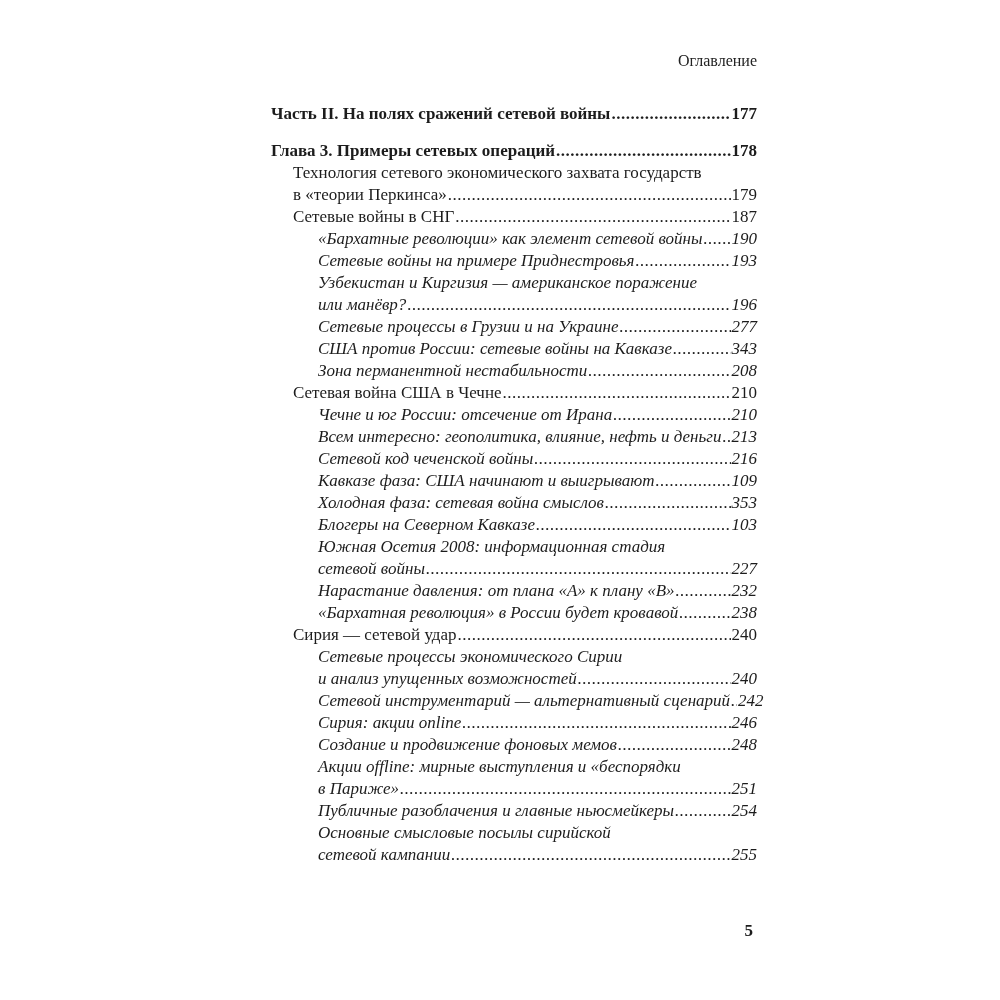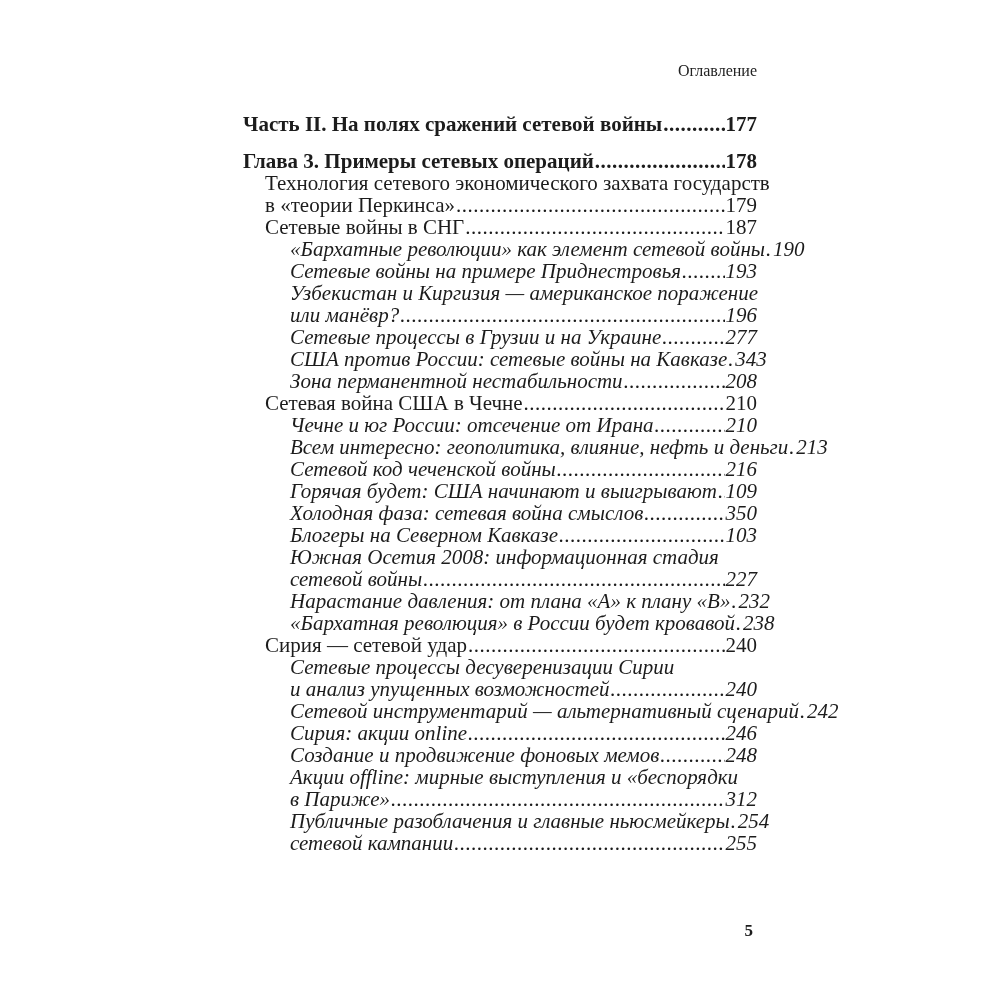--- a/index.html
+++ b/index.html
@@ -12,35 +12,36 @@
     width: 1000px;
     height: 1000px;
     background: #ffffff;
     font-family: "Liberation Serif", "DejaVu Serif", serif;
     color: #1c1c1c;
     overflow: hidden;
   }
   .content {
     position: absolute;
     left: 243px;
-    top: 62px;
+    top: 52px;
     width: 514px;
   }
   .running-head {
     text-align: right;
     font-size: 16px;
     margin-bottom: 33px;
     color: #222;
   }
   .toc-line {
     display: flex;
     align-items: flex-start;
-    font-size: 21px;
+    font-size: 17px;
     line-height: 22px;
     white-space: nowrap;
+    margin-left: 28px;
   }
   .toc-line.bold { font-weight: bold; }
   .toc-line.gap-after { margin-bottom: 15px; }
   .toc-line.level0 { padding-left: 0; }
   .toc-line.level1 { padding-left: 22px; }
   .toc-line.level2 { padding-left: 47px; font-style: italic; }
   .toc-text { flex: 0 0 auto; }
   .dots {
     flex: 1 1 auto;
     overflow: hidden;
@@ -139,28 +140,28 @@
           <span class="toc-text">Всем интересно: геополитика, влияние, нефть и деньги</span>
           <span class="dots"></span>
           <span class="page-num">213</span>
         </div>
         <div class="toc-line level2">
           <span class="toc-text">Сетевой код чеченской войны</span>
           <span class="dots"></span>
           <span class="page-num">216</span>
         </div>
         <div class="toc-line level2">
-          <span class="toc-text">Горячая будет: США начинают и выигрывают</span>
+          <span class="toc-text">Кавказе фаза: США начинают и выигрывают</span>
           <span class="dots"></span>
           <span class="page-num">109</span>
         </div>
         <div class="toc-line level2">
           <span class="toc-text">Холодная фаза: сетевая война смыслов</span>
           <span class="dots"></span>
-          <span class="page-num">350</span>
+          <span class="page-num">353</span>
         </div>
         <div class="toc-line level2">
           <span class="toc-text">Блогеры на Северном Кавказе</span>
           <span class="dots"></span>
           <span class="page-num">103</span>
         </div>
         <div class="toc-line level2">
           <span class="toc-text">Южная Осетия 2008: информационная стадия</span>
         </div>
         <div class="toc-line level2">
@@ -177,21 +178,21 @@
           <span class="toc-text">«Бархатная революция» в России будет кровавой</span>
           <span class="dots"></span>
           <span class="page-num">238</span>
         </div>
         <div class="toc-line level1">
           <span class="toc-text">Сирия — сетевой удар</span>
           <span class="dots"></span>
           <span class="page-num">240</span>
         </div>
         <div class="toc-line level2">
-          <span class="toc-text">Сетевые процессы десуверенизации Сирии</span>
+          <span class="toc-text">Сетевые процессы экономического Сирии</span>
         </div>
         <div class="toc-line level2">
           <span class="toc-text">и анализ упущенных возможностей</span>
           <span class="dots"></span>
           <span class="page-num">240</span>
         </div>
         <div class="toc-line level2">
           <span class="toc-text">Сетевой инструментарий — альтернативный сценарий</span>
           <span class="dots"></span>
           <span class="page-num">242</span>
@@ -205,26 +206,29 @@
           <span class="toc-text">Создание и продвижение фоновых мемов</span>
           <span class="dots"></span>
           <span class="page-num">248</span>
         </div>
         <div class="toc-line level2">
           <span class="toc-text">Акции offline: мирные выступления и «беспорядки</span>
         </div>
         <div class="toc-line level2">
           <span class="toc-text">в Париже»</span>
           <span class="dots"></span>
-          <span class="page-num">312</span>
+          <span class="page-num">251</span>
         </div>
         <div class="toc-line level2">
           <span class="toc-text">Публичные разоблачения и главные ньюсмейкеры</span>
           <span class="dots"></span>
           <span class="page-num">254</span>
+        </div>
+        <div class="toc-line level2">
+          <span class="toc-text">Основные смысловые посылы сирийской</span>
         </div>
         <div class="toc-line level2">
           <span class="toc-text">сетевой кампании</span>
           <span class="dots"></span>
           <span class="page-num">255</span>
         </div>
       </div>
   </div>
   <div class="footer-page-num">5</div>
 </div>

